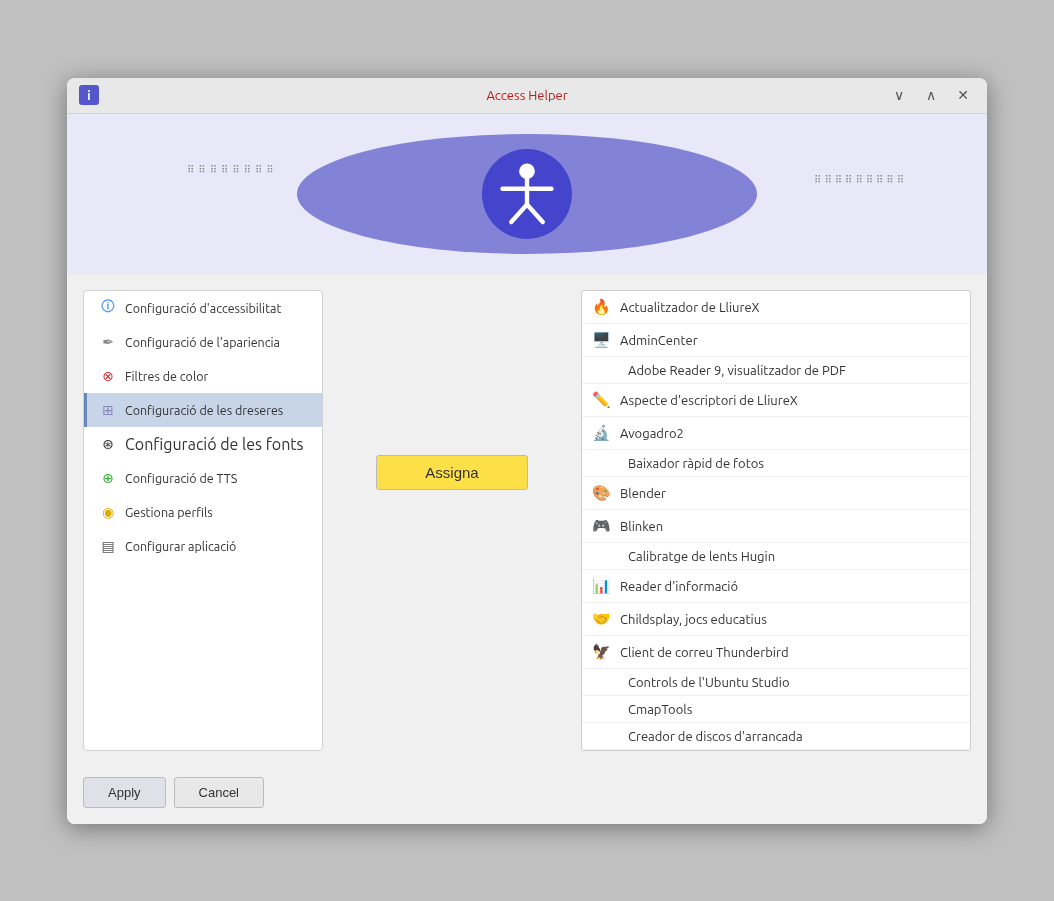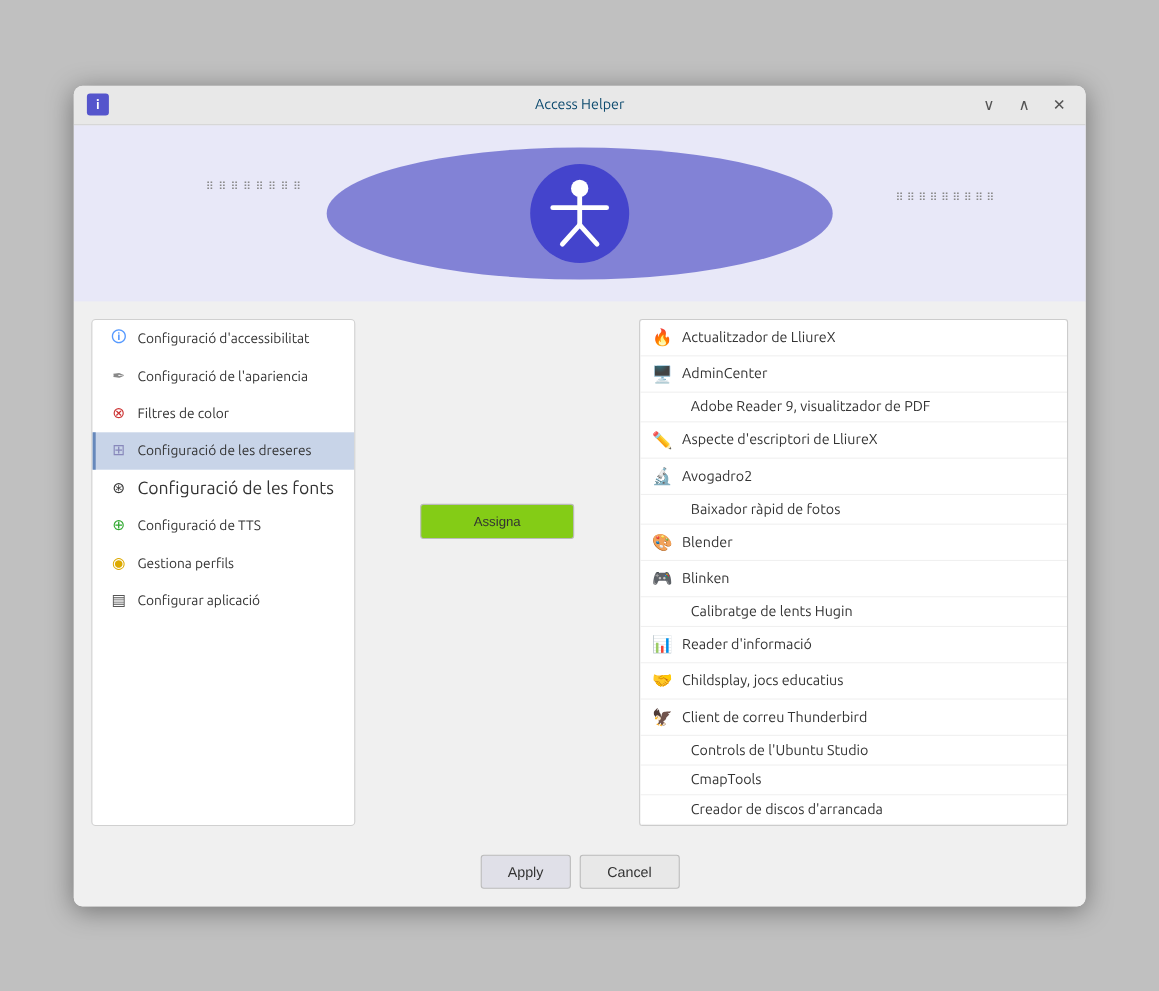--- a/index.html
+++ b/index.html
@@ -42,21 +42,21 @@
       color: white;
       font-weight: bold;
       font-size: 12px;
       flex-shrink: 0;
     }
     .titlebar-title {
       position: absolute;
       left: 50%;
       transform: translateX(-50%);
       font-size: 13px;
-      color: #0c4a6e;
+      color: #b91c1c;
     }
     .titlebar-controls {
       margin-left: auto;
       display: flex;
       gap: 8px;
     }
     .titlebar-btn {
       width: 24px;
       height: 24px;
       background: none;
@@ -167,25 +167,25 @@
       gap: 12px;
     }
     .assign-btn-area {
       display: flex;
       align-items: flex-end;
       justify-content: center;
       height: 200px;
     }
     .assign-btn {
       padding: 8px 48px;
-      background: #84cc16;
+      background: #fde047;
       border: 1px solid #bbb;
       border-radius: 3px;
       cursor: pointer;
-      font-size: 12px;
+      font-size: 15px;
       color: #333;
     }
 
     .right-panel {
       width: 390px;
       display: flex;
       flex-direction: column;
       gap: 8px;
     }
     .search-bar {
@@ -223,21 +223,21 @@
       align-items: center;
       justify-content: center;
       font-size: 15px;
     }
     .app-item-label {
       font-size: 13px;
     }
 
     .footer {
       display: flex;
-      justify-content: center;
+      justify-content: flex-start;
       padding: 10px 16px 16px;
       gap: 8px;
       background: #f0f0f0;
     }
     .footer-btn {
       padding: 7px 24px;
       border-radius: 3px;
       border: 1px solid #bbb;
       font-size: 13px;
       cursor: pointer;

